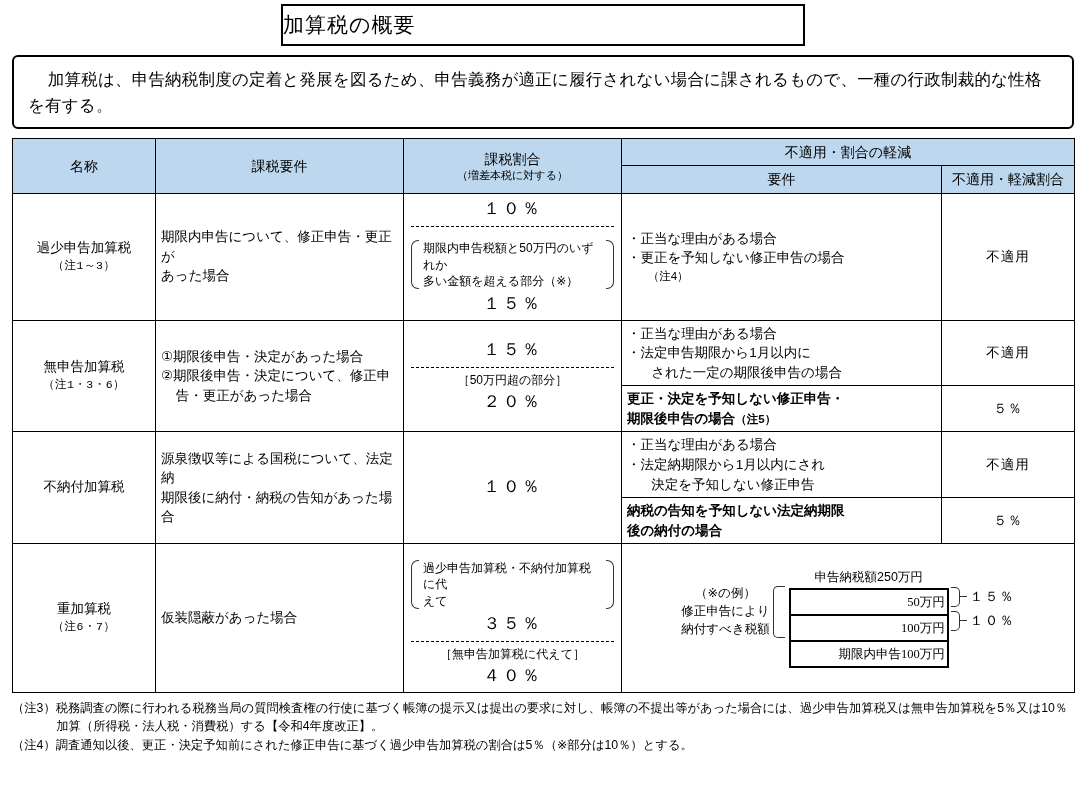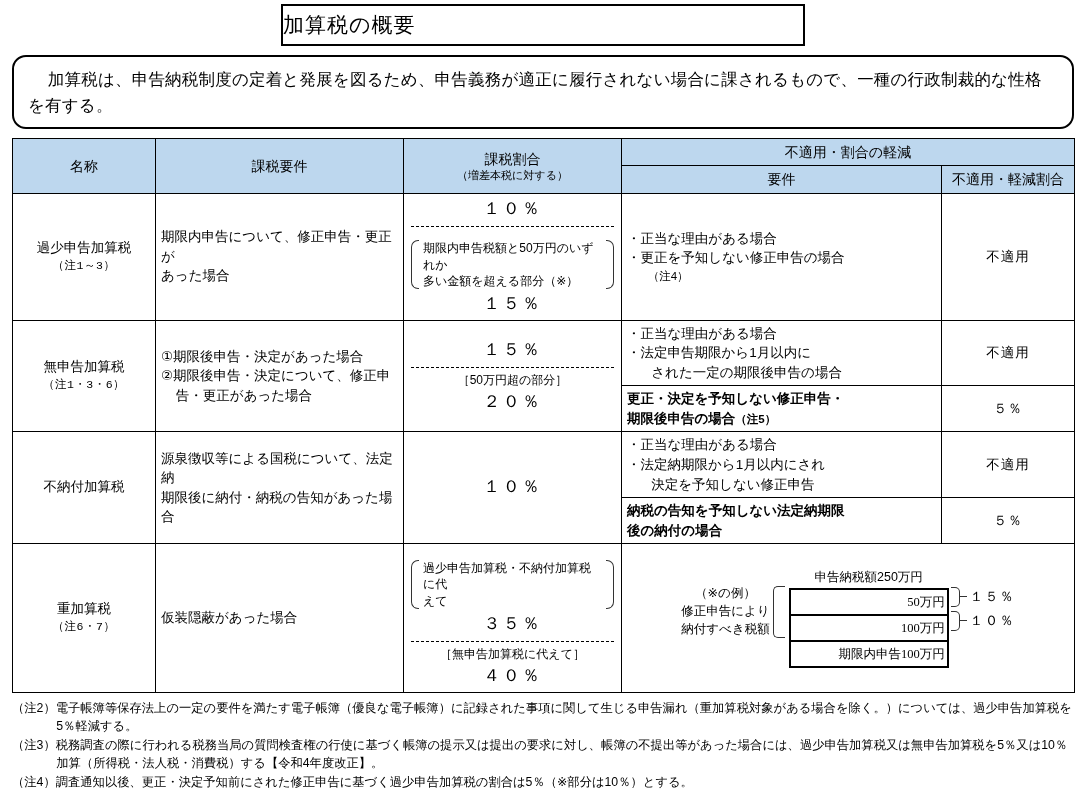--- a/index.html
+++ b/index.html
@@ -31,21 +31,21 @@
   }
   .title-box .title-text {
     font-size: 21px;
     letter-spacing: 1px;
   }
 
   
   .intro-box {
     margin: 9px 12px 0 12px;
     border: 2px solid #000;
-    border-radius: 14px;
+    border-radius: 6px;
     padding: 10px 14px 9px 14px;
     font-size: 16.5px;
     line-height: 1.55;
     letter-spacing: 0.2px;
   }
   .intro-box .lead { text-indent: 1.2em; display: block; }
 
   
   .tbl {
     margin: 9px 12px 0 12px;
@@ -400,17 +400,16 @@
               <span class="dg-pct">１０％</span>
             </div>
           </div>
         </div>
       </td>
     </tr>
   </tbody>
 </table>
 
 <div class="notes">
-  <span class="note">（注2）電子帳簿等保存法上の一定の要件を満たす電子帳簿（優良な電子帳簿）に記録された事項に関して生じる申告漏れ（重加算税対象がある場合を除く。）については、過少申告加算税を5％軽減する。</span>
   <span class="note">（注3）税務調査の際に行われる税務当局の質問検査権の行使に基づく帳簿の提示又は提出の要求に対し、帳簿の不提出等があった場合には、過少申告加算税又は無申告加算税を5％又は10％加算（所得税・法人税・消費税）する【令和4年度改正】。</span>
   <span class="note">（注4）調査通知以後、更正・決定予知前にされた修正申告に基づく過少申告加算税の割合は5％（※部分は10％）とする。</span>
 
 </div>
 
 </body></html>

